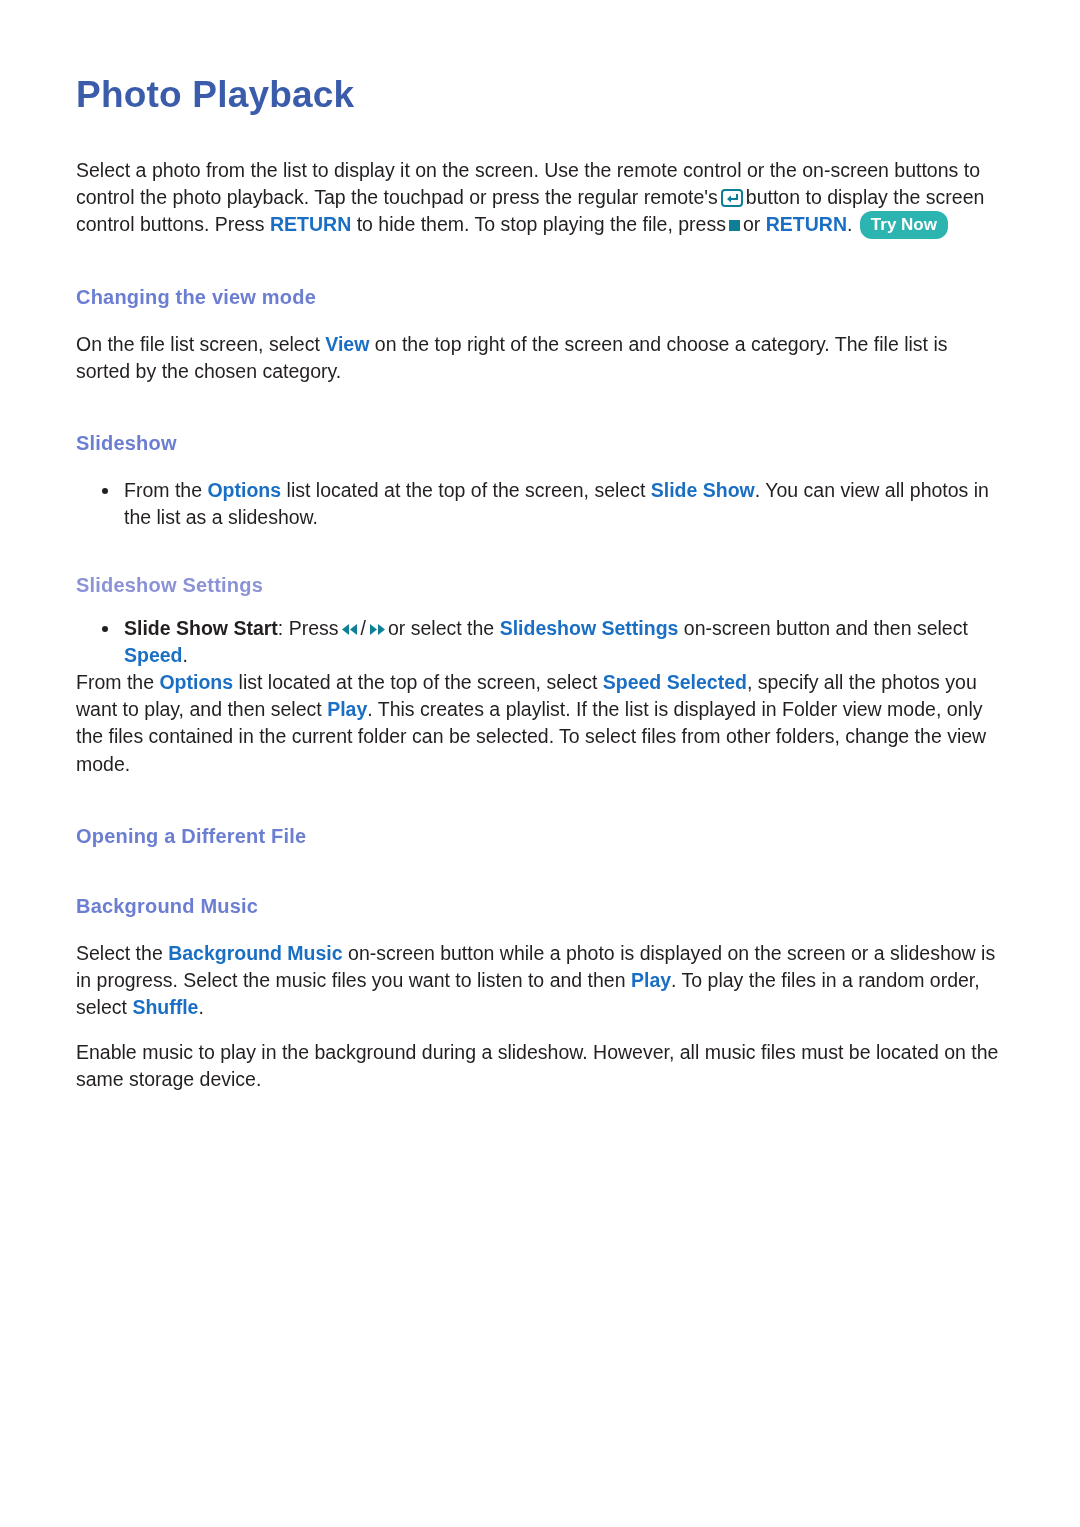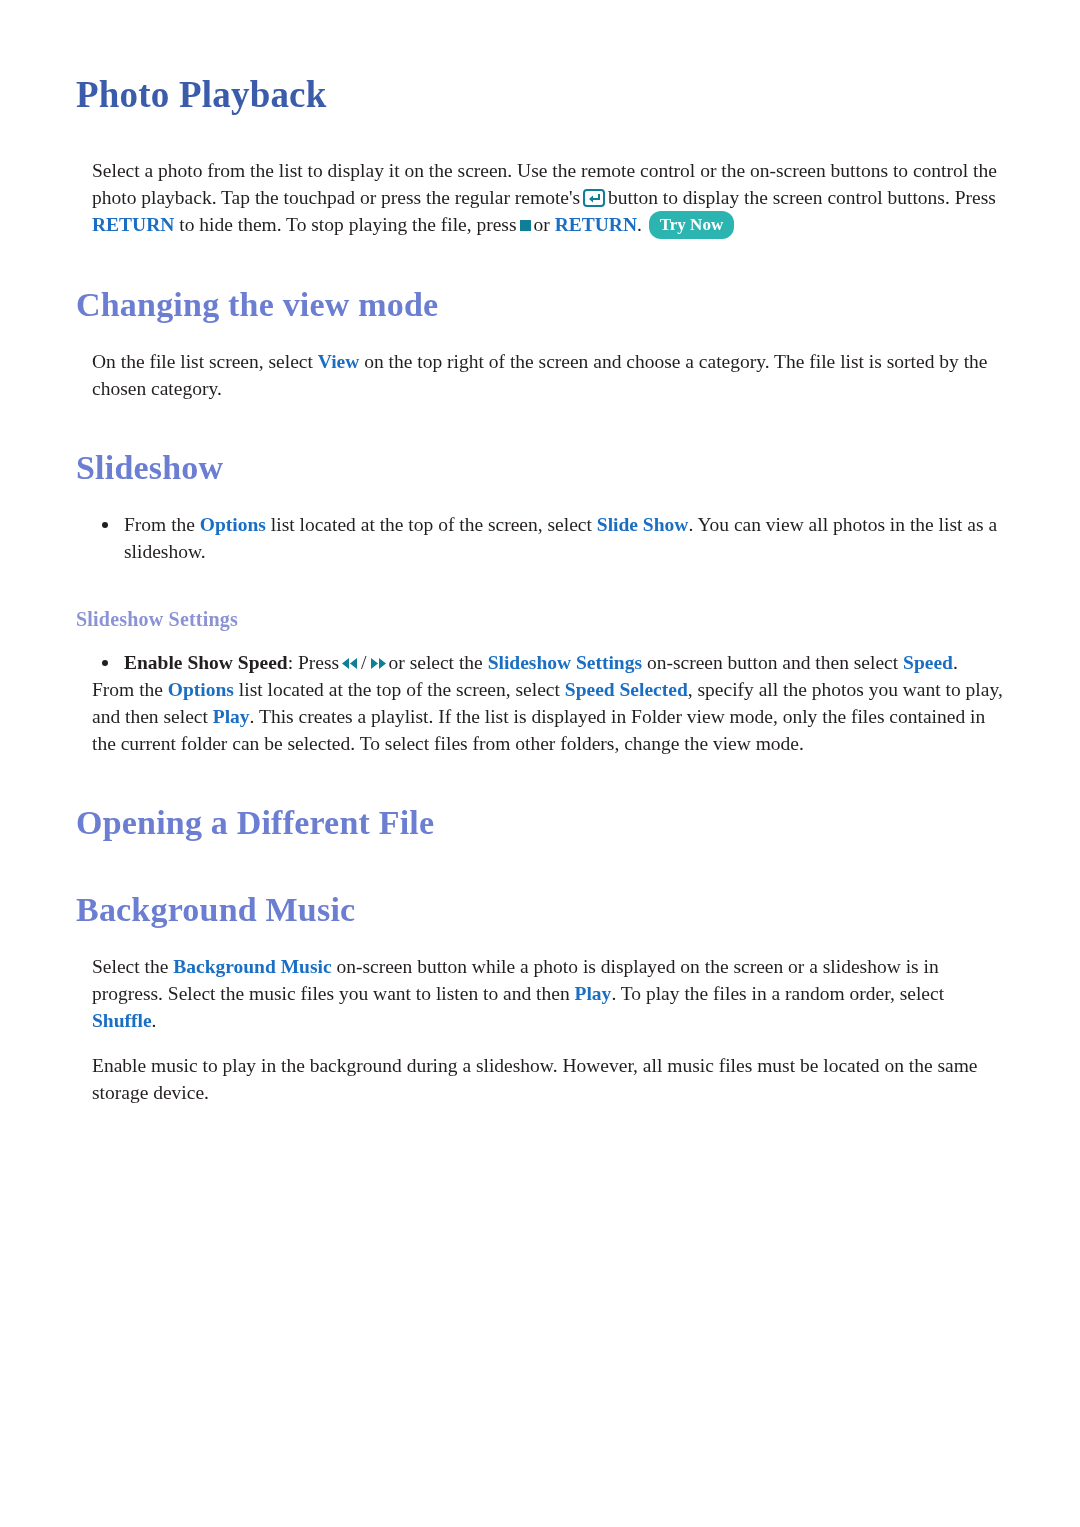--- a/index.html
+++ b/index.html
@@ -13,54 +13,53 @@
     font-family: "Liberation Sans", sans-serif;
     color: #231f20;
     -webkit-font-smoothing: antialiased;
   }
   .page {
     box-sizing: border-box;
     width: 1080px;
     height: 1527px;
     padding: 56px 76px 0 76px;
     position: relative;
-    font-family: Liberation Serif, serif;
   }
 
   
   h1.doc-title {
     font-size: 37px;
     line-height: 1.15;
     font-weight: bold;
     color: #3a5cab;
     margin: 18px 0 40px 0;
     letter-spacing: 0.2px;
   }
   h2.section-title {
-    font-size: 34px;
+    font-size: 20px;
     line-height: 1.2;
     font-weight: bold;
     color: #6b7ed2;
     margin: 46px 0 22px 0;
     letter-spacing: 0.2px;
   }
   h3.sub-title {
     font-size: 20px;
     line-height: 1.2;
     font-weight: bold;
     color: #8b93d6;
     margin: 42px 0 18px 0;
     letter-spacing: 0.2px;
   }
 
   
   p.body-text {
     font-size: 19.5px;
     line-height: 1.39;
-    margin: 0 0 18px 16px;
+    margin: 0 0 18px 0;
     color: #231f20;
   }
   p.body-text:last-child { margin-bottom: 0; }
 
   
   ul.bullets {
     list-style: none;
     margin: 0;
     padding: 0;
   }
@@ -181,21 +180,21 @@
       <span class="link">Options</span>
       <span>list located at the top of the screen, select</span>
       <span class="link">Slide Show</span><span>. You can view all photos in the list as a slideshow.</span>
     </li>
   </ul>
 
   <h3 class="sub-title">Slideshow Settings</h3>
 
   <ul class="bullets">
     <li>
-      <span class="bold">Enable Show Speed</span><span>: Press</span><span class="icon-rew"><svg viewBox="0 0 17 13" width="17" height="13" aria-hidden="true">
+      <span class="bold">Slide Show Start</span><span>: Press</span><span class="icon-rew"><svg viewBox="0 0 17 13" width="17" height="13" aria-hidden="true">
             <path d="M8 1 L8 12 L1 6.5 Z" fill="#0e7f96"></path>
             <path d="M16 1 L16 12 L9 6.5 Z" fill="#0e7f96"></path>
           </svg></span><span class="slash">/</span><span class="icon-ff"><svg viewBox="0 0 17 13" width="17" height="13" aria-hidden="true">
             <path d="M1 1 L1 12 L8 6.5 Z" fill="#0e7f96"></path>
             <path d="M9 1 L9 12 L16 6.5 Z" fill="#0e7f96"></path>
           </svg></span><span>or select the</span>
       <span class="link">Slideshow Settings</span>
       <span>on-screen button and then select</span>
       <span class="link">Speed</span><span>.</span>
     </li>

